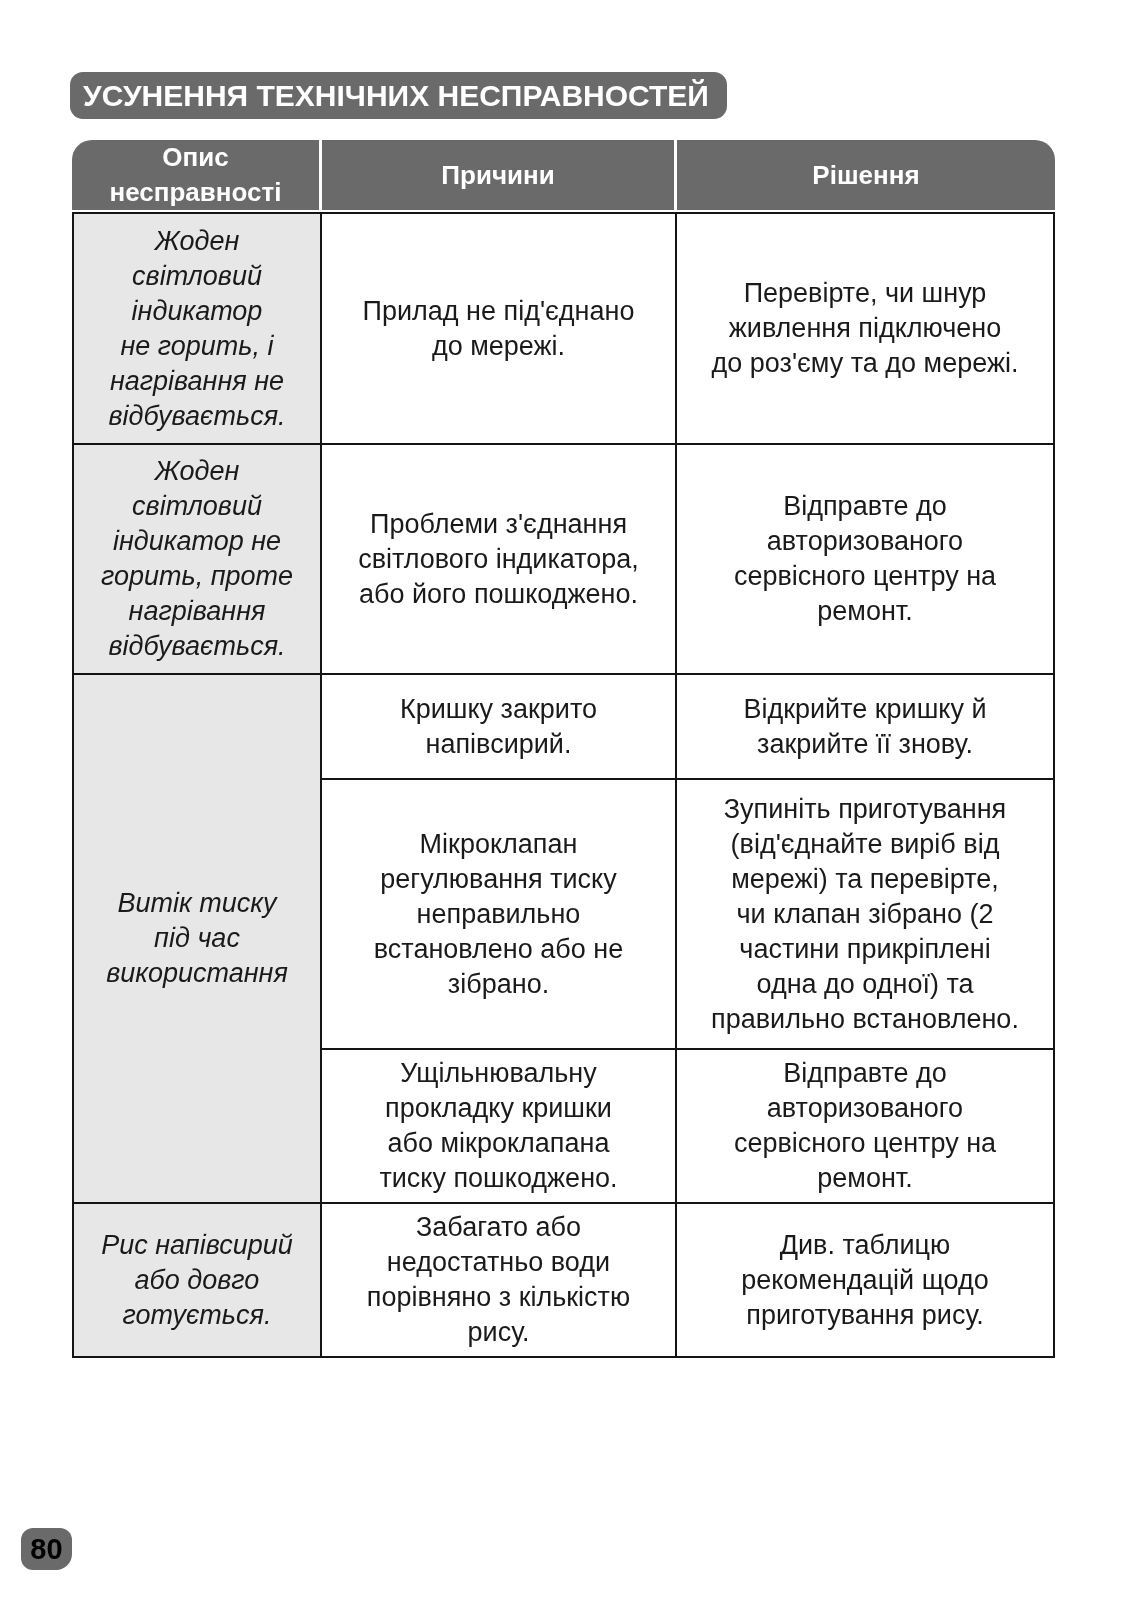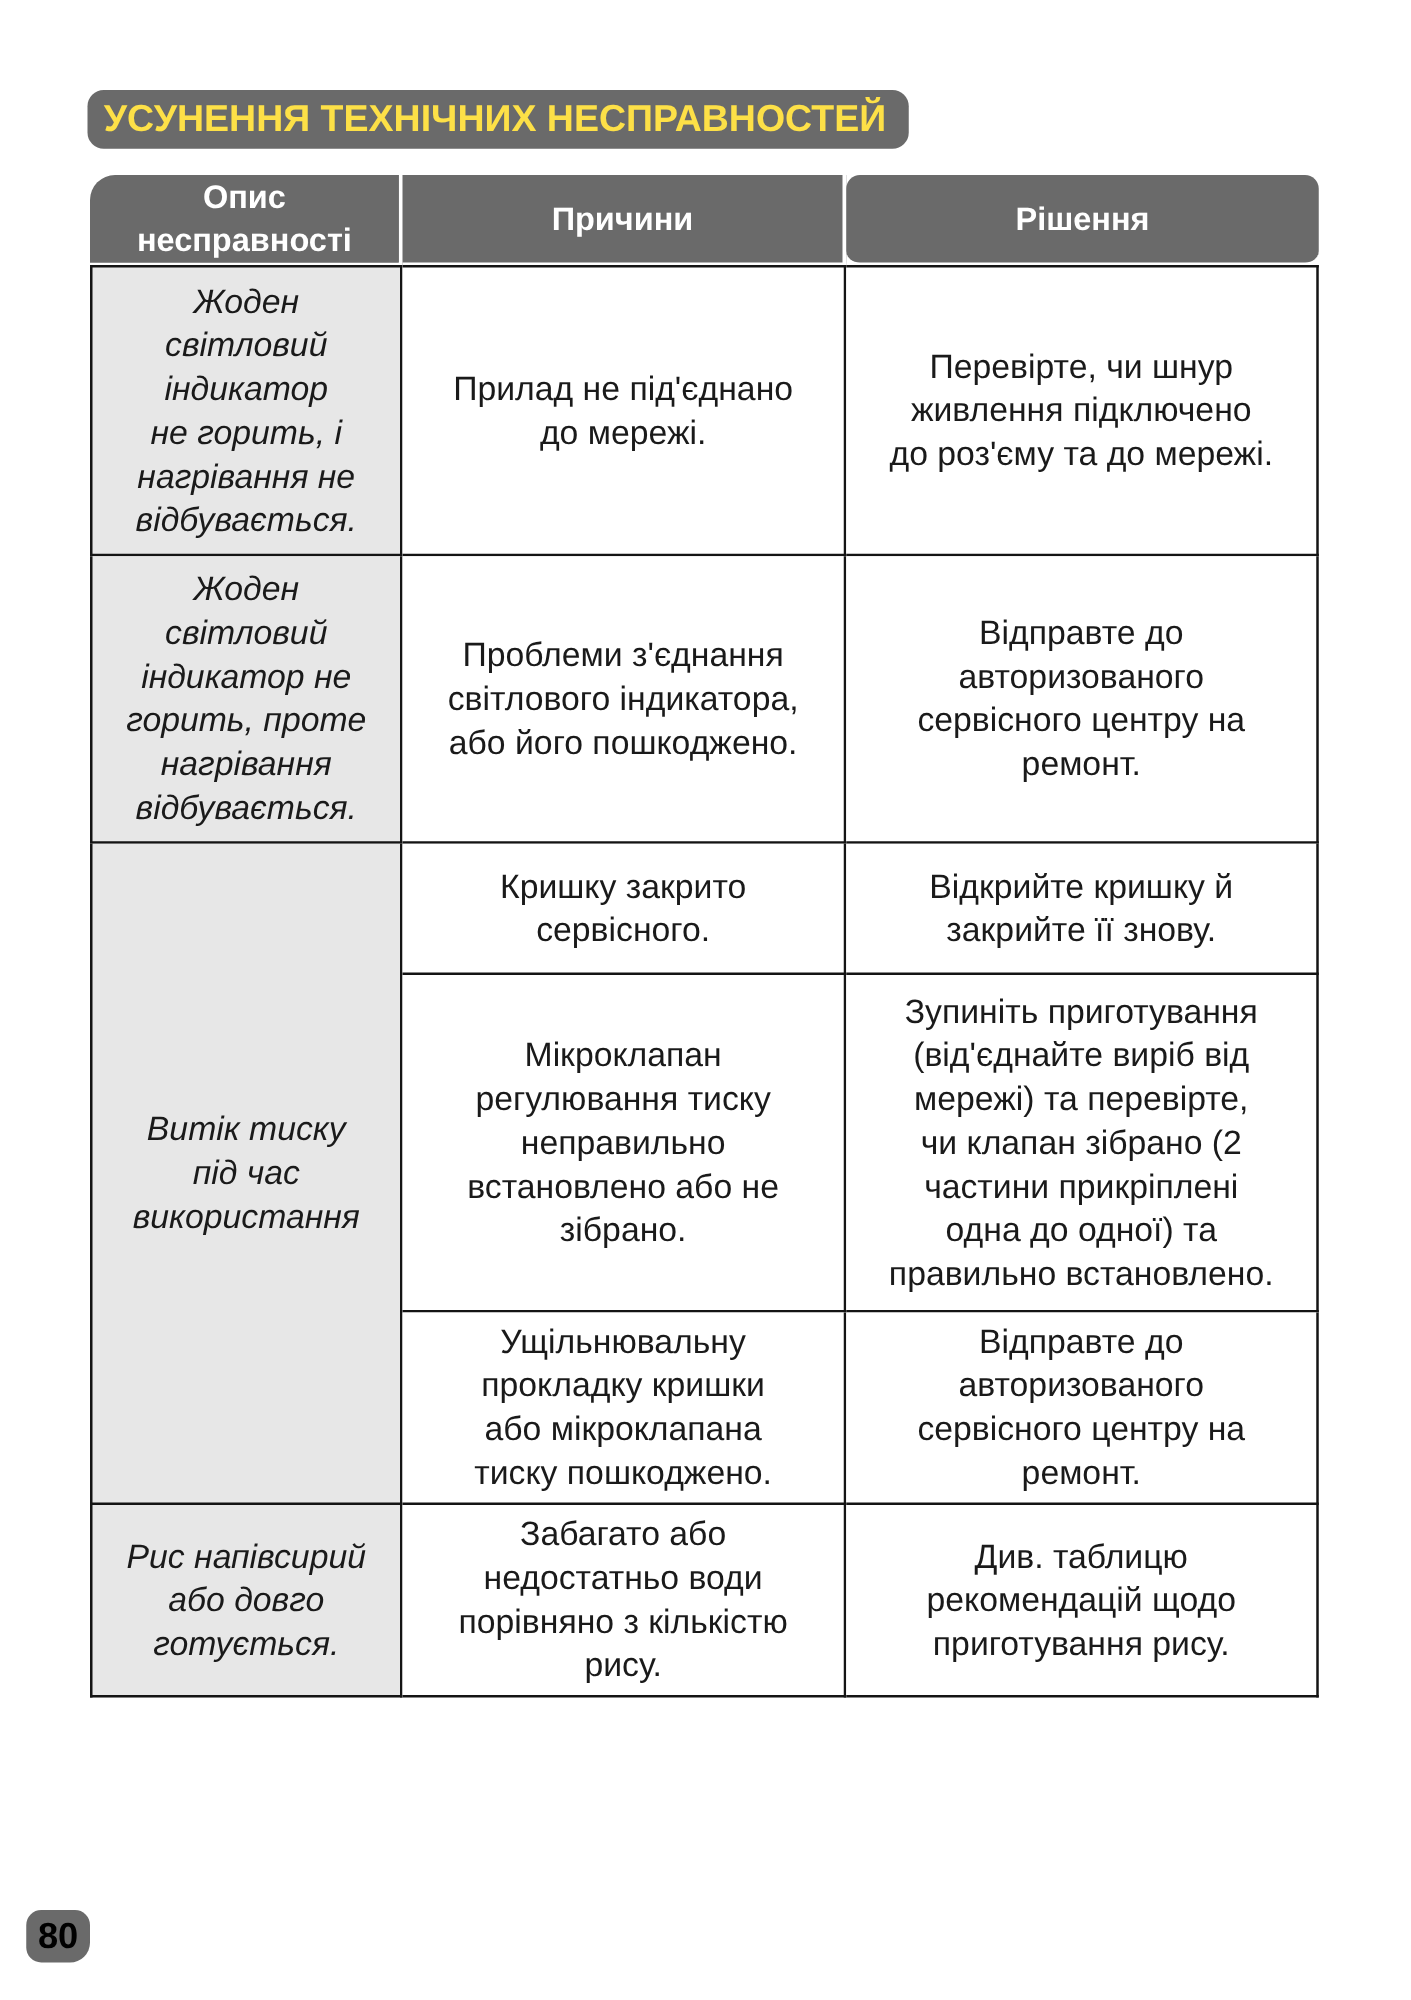--- a/index.html
+++ b/index.html
@@ -3,36 +3,36 @@
 <meta charset="utf-8">
 <style>
   html,body { margin:0; padding:0; background:#ffffff; }
   .page {
     position:relative; width:1129px; height:1600px; background:#ffffff;
     font-family:"Liberation Sans","DejaVu Sans",sans-serif; color:#1a1a1a;
     overflow:hidden;
   }
   .title-bar {
     position:absolute; left:70px; top:72px; height:47px; line-height:47px;
-    background:#6a6a6a; color:#fde047; font-size:30px; font-weight:bold;
+    background:#6a6a6a; color:#ffffff; font-size:30px; font-weight:bold;
     padding:0 18px 0 13px; border-radius:13px; white-space:nowrap;text-align:right;
   }
   table.ts-table {
     position:absolute; left:72px; top:140px; width:983px;
     border-spacing:0; border-collapse:separate; table-layout:fixed;
     font-size:27px; line-height:35px;
   }
   .ts-table th {
     background:#6a6a6a; color:#ffffff; font-weight:bold; font-size:26px;
     height:47px; text-align:center; vertical-align:middle;
     border-right:3px solid #ffffff; border-bottom:2px solid #ffffff;
     padding:0 4px; box-sizing:border-box;
   }
   .ts-table th:first-child { border-top-left-radius:20px;margin-top:33px; }
-  .ts-table th:last-child  { border-top-right-radius:20px; border-right:0;border-radius:11px; }
+  .ts-table th:last-child  { border-top-right-radius:20px; border-right:0; }
   .ts-table td {
     border-right:2px solid #141414; border-bottom:2px solid #141414;
     text-align:center; vertical-align:middle; padding:6px 10px;
     box-sizing:border-box; white-space:pre-line; background:#ffffff;
   }
   .ts-table td.desc { border-left:2px solid #141414; background:#e7e7e7;font-style:italic; }
   .ts-table tbody tr.first-body td { border-top:2px solid #141414; }
   .ts-table tbody tr:nth-child(1) { height:233px; }
   .ts-table tbody tr:nth-child(2) { height:230px; }
   .ts-table tbody tr:nth-child(3) { height:105px; }
@@ -92,21 +92,21 @@
         <td class="sol">Відправте до
 авторизованого
 сервісного центру на
 ремонт.</td>
       </tr>
       <tr>
         <td class="desc" rowspan="3">Витік тиску
 під час
 використання</td>
         <td class="cause">Кришку закрито
-сервісного.</td>
+напівсирий.</td>
         <td class="sol">Відкрийте кришку й
 закрийте її знову.</td>
       </tr>
       <tr>
         <td class="cause">Мікроклапан
 регулювання тиску
 неправильно
 встановлено або не
 зібрано.</td>
         <td class="sol">Зупиніть приготування

